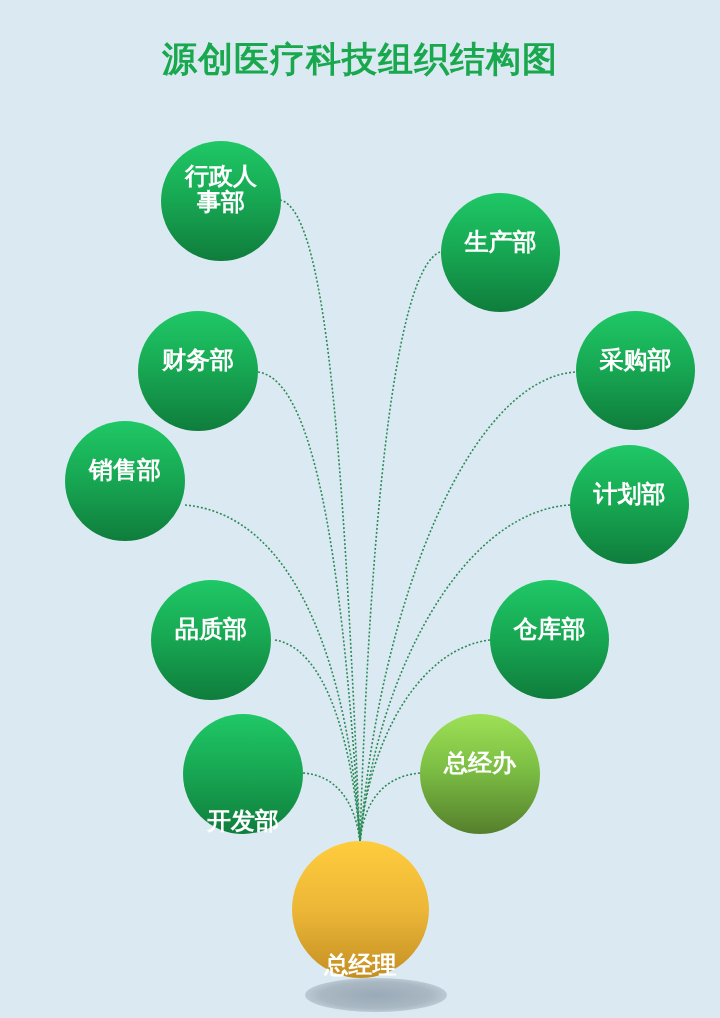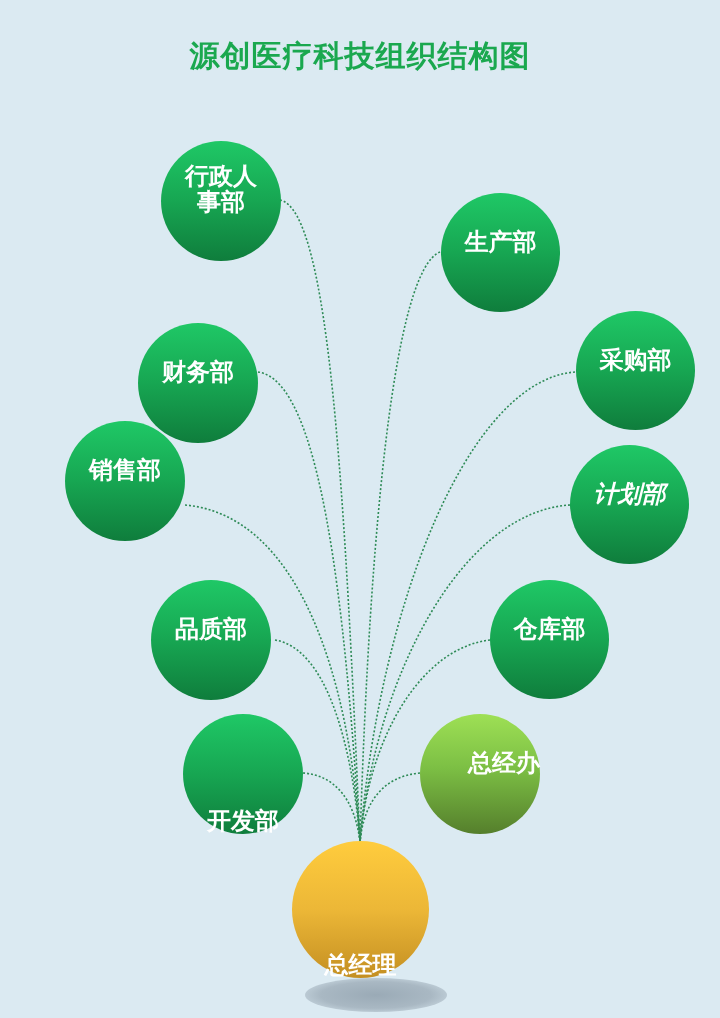--- a/index.html
+++ b/index.html
@@ -4,21 +4,21 @@
 <style>
   html, body { margin:0; padding:0; }
   body {
     width:720px; height:1018px; overflow:hidden;
     background:#dbeaf2;
     font-family:"DejaVu Sans", "Liberation Sans", sans-serif;
     position:relative;
   }
   .title {
     position:absolute; top:36px; left:0; width:720px; text-align:center;
-    font-size:30px; font-weight:bold; color:#1aa84f; letter-spacing:1px;
+    font-size:35px; font-weight:bold; color:#1aa84f; letter-spacing:1px;
   }
   svg.links { position:absolute; left:0; top:0; }
   .node {
     position:absolute; border-radius:50%;
     display:flex; align-items:flex-start; justify-content:center;
     color:#ffffff; font-weight:bold; font-size:24px; text-align:center;
     box-sizing:border-box;
   }
   .node.dept { background:linear-gradient(180deg,#1fc866 0%,#17a652 50%,#0f7d3c 100%); }
   .node.office { background:linear-gradient(180deg,#9ee055 0%,#7cbf44 45%,#557f2c 100%); }
@@ -50,41 +50,41 @@
   </g>
 </svg>
 
 <div class="node dept" style="left:161px;top:141px;width:120px;height:120px;padding-top:22px;">
   <span class="label">行政人
 事部</span>
 </div>
 <div class="node dept" style="left:441px;top:193px;width:119px;height:119px;padding-top:36px;text-align:right;">
   <span class="label">生产部</span>
 </div>
-<div class="node dept" style="left:138px;top:323px;width:120px;height:120px;padding-top:36px;">
+<div class="node dept" style="left:138px;top:311px;width:120px;height:120px;padding-top:36px;">
   <span class="label">财务部</span>
 </div>
 <div class="node dept" style="left:576px;top:311px;width:119px;height:119px;padding-top:36px;">
   <span class="label">采购部</span>
 </div>
 <div class="node dept" style="left:65px;top:421px;width:120px;height:120px;padding-top:36px;">
   <span class="label">销售部</span>
 </div>
-<div class="node dept" style="left:570px;top:445px;width:119px;height:119px;padding-top:36px;font-style:italic;">
+<div class="node dept" style="left:570px;top:445px;width:119px;height:119px;padding-top:36px;">
   <span class="label">计划部</span>
 </div>
 <div class="node dept" style="left:151px;top:580px;width:120px;height:120px;padding-top:36px;">
   <span class="label">品质部</span>
 </div>
 <div class="node dept" style="left:490px;top:580px;width:119px;height:119px;padding-top:36px;font-family:Liberation Serif, serif;">
   <span class="label">仓库部</span>
 </div>
 <div class="node dept" style="left:183px;top:714px;width:120px;height:120px;padding-top:36px;align-items:flex-end;">
   <span class="label">开发部</span>
 </div>
-<div class="node office" style="left:420px;top:714px;width:120px;height:120px;padding-top:36px;justify-content:flex-end;">
+<div class="node office" style="left:420px;top:714px;width:120px;height:120px;padding-top:36px;">
   <span class="label">总经办</span>
 </div>
 
 <div class="shadow"></div>
 <div class="node gm" style="left:292px;top:841px;width:137px;height:137px;padding-top:48px;">
   <span class="label">总经理</span>
 </div>
 
 </body></html>

